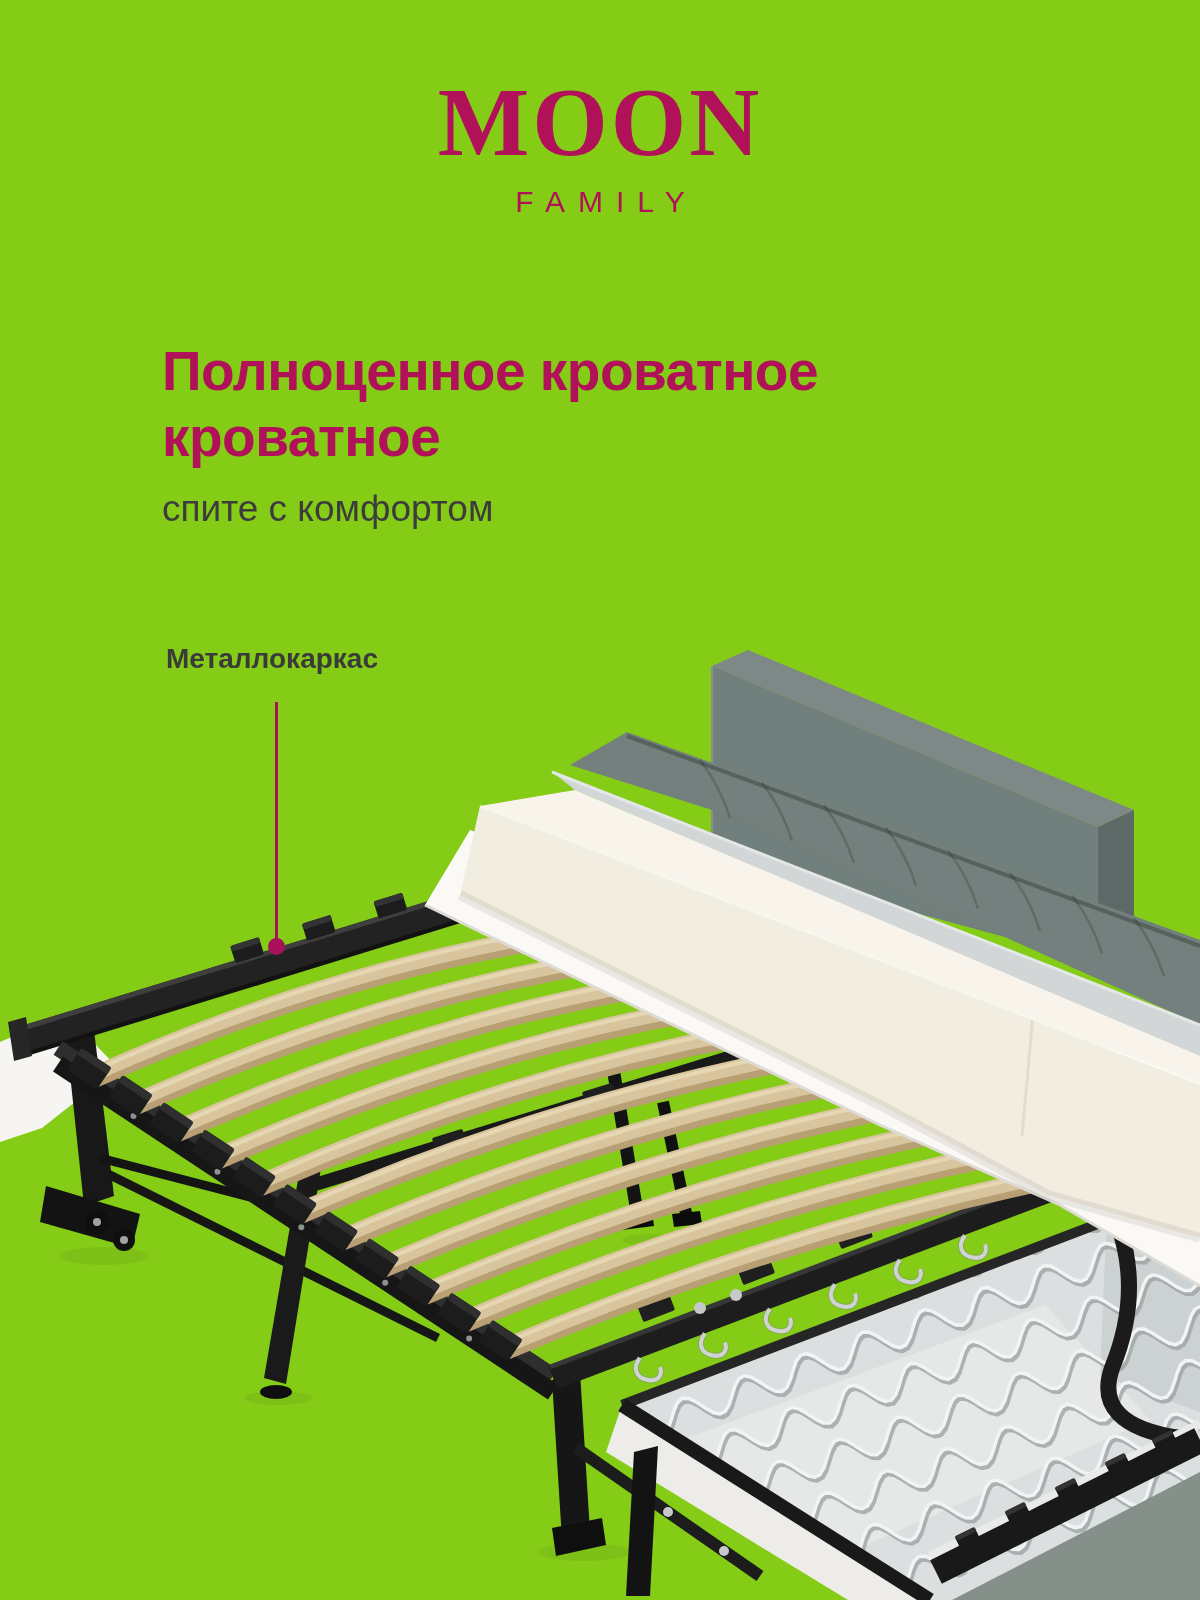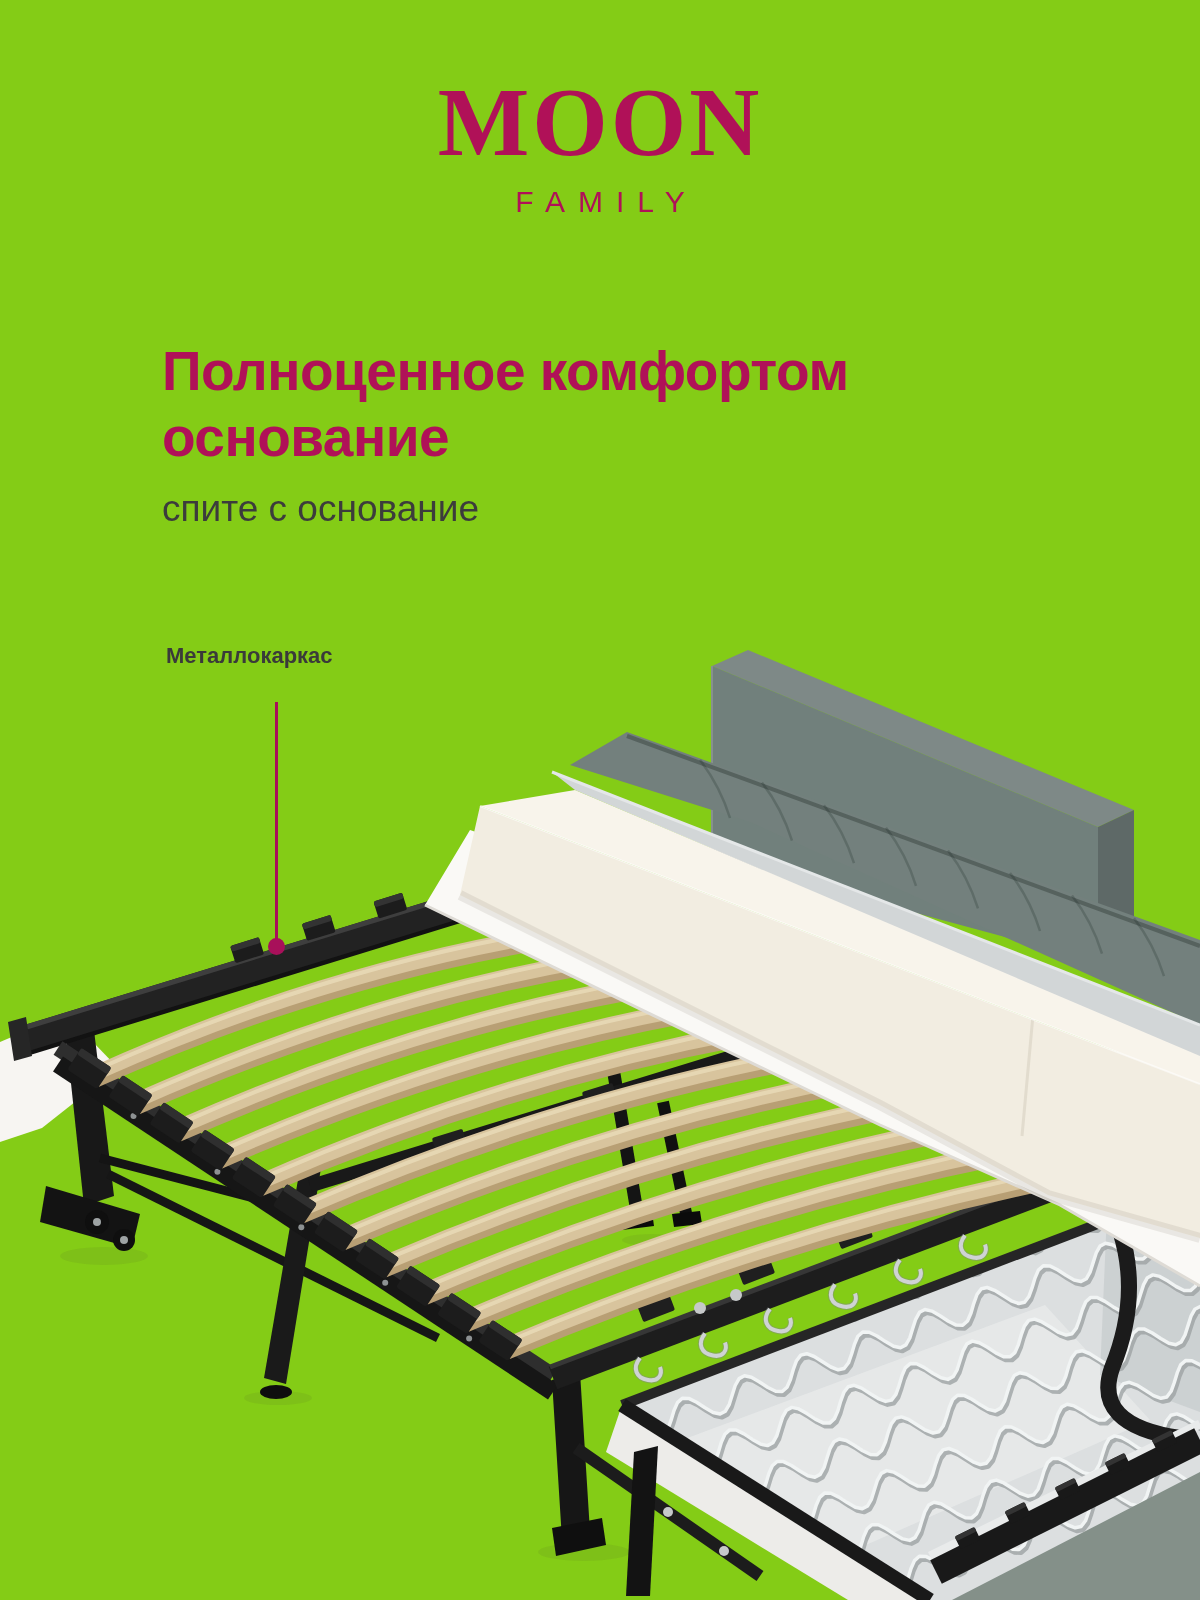--- a/index.html
+++ b/index.html
@@ -5,21 +5,21 @@
   html,body{margin:0;padding:0;}
   body{font-family:"Liberation Sans","DejaVu Sans",sans-serif;}
   .canvas{position:relative;width:1200px;height:1600px;overflow:hidden;background:#F0EBE7;}
   svg.scene{position:absolute;left:0;top:0;}
   .brand{position:absolute;top:74px;left:0;width:100%;text-align:center;z-index:5;}
   .brand-logo{font-family:"Liberation Serif","DejaVu Serif",serif;font-weight:700;font-size:97px;line-height:1;letter-spacing:3px;}
   .brand-sub{font-size:30px;letter-spacing:13px;margin-top:14px;text-indent:13px;}
   .headline{position:absolute;left:162px;top:338px;width:700px;z-index:5;}
   .headline-title{font-weight:700;font-size:55px;line-height:1.2;letter-spacing:-0.5px;}
   .headline-sub{font-size:37px;margin-top:18px;}
-  .callout-label{position:absolute;left:166px;top:643px;font-size:22px;font-weight:700;z-index:5;}
+  .callout-label{position:absolute;left:166px;top:643px;font-size:28px;font-weight:700;z-index:5;}
   .callout-line{position:absolute;left:275px;top:702px;width:3px;height:237px;z-index:5;}
   .callout-dot{position:absolute;left:268px;top:938px;width:17px;height:17px;border-radius:50%;z-index:5;}
 </style>
 </head>
 <body>
 
 <div class="canvas" style="background-color: #84cc16;">
 
   <svg class="scene" width="1200" height="1600" viewBox="0 0 1200 1600">
     <defs>
@@ -293,21 +293,21 @@
       <line x1="480" y1="806" x2="1200" y2="1084" stroke="rgba(255,255,255,0.55)" stroke-width="2"></line>
     </g>
   </svg>
 
   <div class="brand">
     <div class="brand-logo" style="color: rgb(176, 17, 88);">MOON</div>
     <div class="brand-sub" style="color: rgb(176, 17, 88);">FAMILY</div>
   </div>
 
   <div class="headline">
-    <div class="headline-title" style="color: rgb(176, 17, 88);">Полноценное комфортом основание</div>
-    <div class="headline-sub" style="color: rgb(60, 60, 60);">спите с основание</div>
+    <div class="headline-title" style="color: rgb(176, 17, 88);">Полноценное кроватное кроватное</div>
+    <div class="headline-sub" style="color: rgb(60, 60, 60);">спите с комфортом</div>
   </div>
 
   <div class="callout-label" style="color: rgb(58, 58, 58);">Металлокаркас</div>
   <div class="callout-line" style="background-color: rgb(168, 16, 90);"></div>
   <div class="callout-dot" style="background-color: rgb(168, 16, 90);"></div>
 
 </div>
 
 </body></html>

